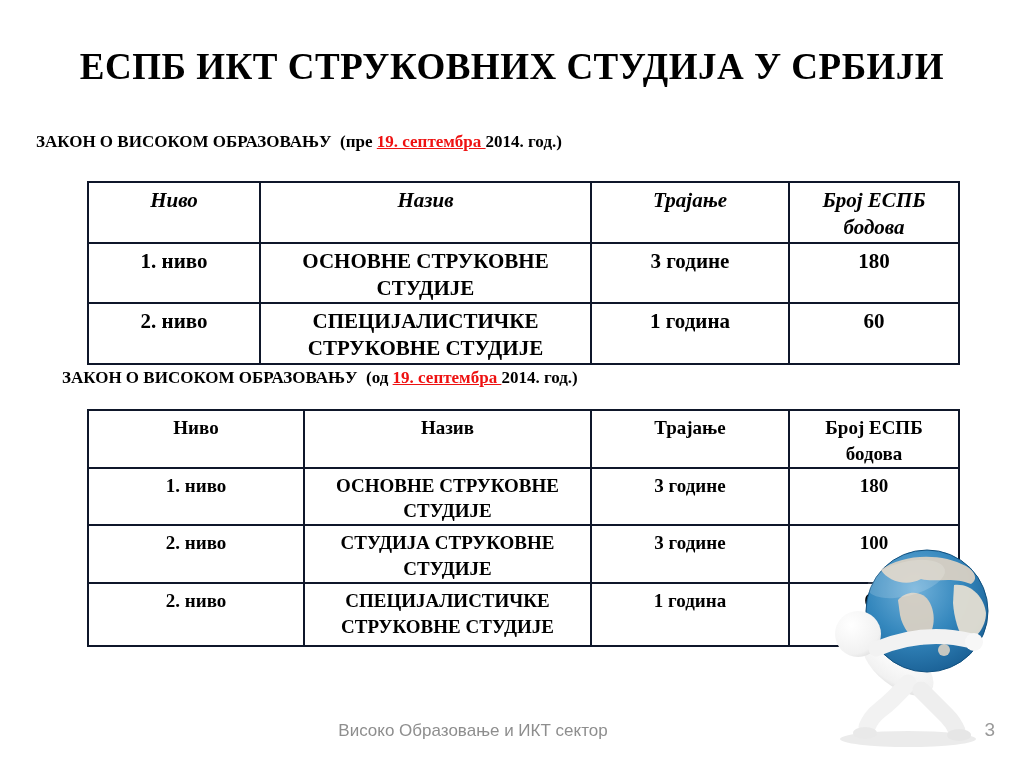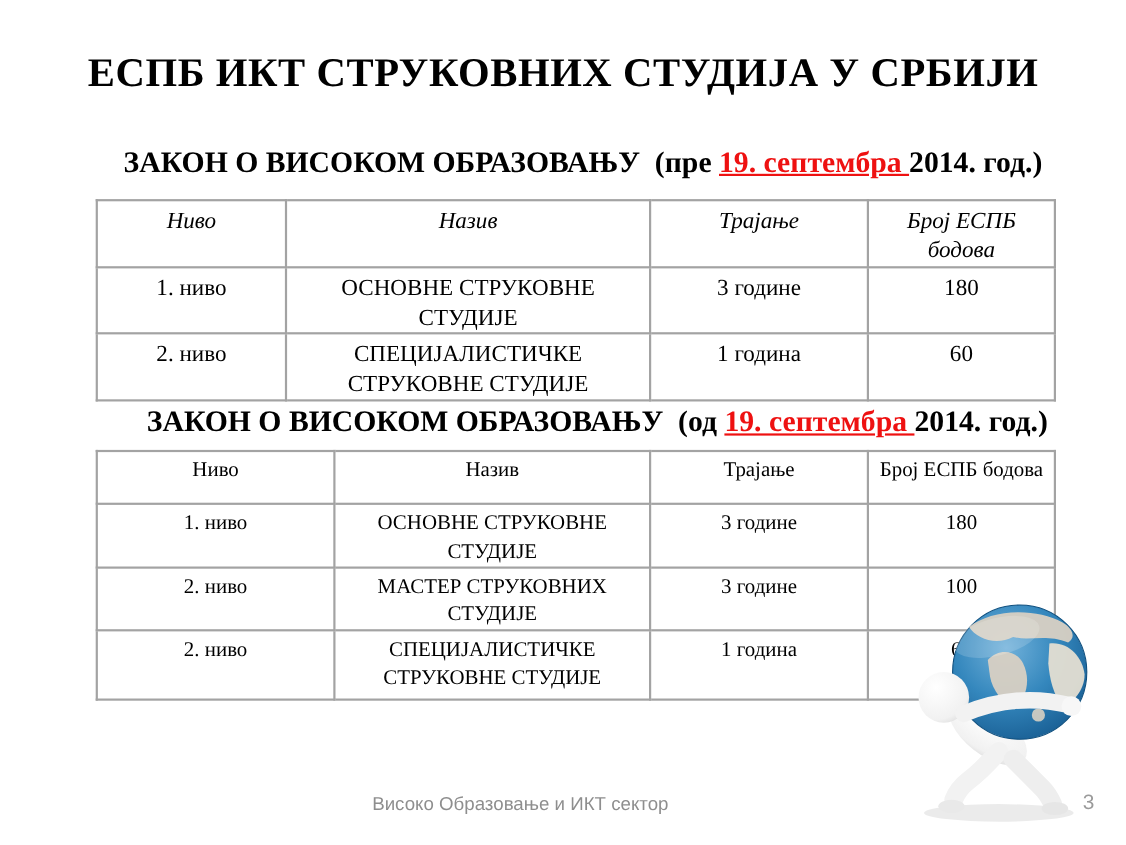--- a/index.html
+++ b/index.html
@@ -2,29 +2,29 @@
 <html><head>
 <meta charset="utf-8">
 <style>
   html,body{margin:0;padding:0;background:#fff;}
   .slide{position:relative;width:1024px;height:768px;background:#ffffff;overflow:hidden;
          font-family:"Liberation Serif","DejaVu Serif",serif;color:#000;}
 
   .title{position:absolute;top:47px;left:0;width:100%;text-align:center;
          font-size:37px;font-weight:bold;letter-spacing:.5px;line-height:1.1;}
 
-  .heading{position:absolute;left:0;width:100%;text-align:center;
-           font-size:27px;font-weight:bold;box-sizing:border-box;white-space:nowrap;}
+  .heading{position:absolute;left:0;width:100%;text-align:left;
+           font-size:17px;font-weight:bold;box-sizing:border-box;white-space:nowrap;}
   .heading-1{top:132px;padding-left:36px;}
   .heading-2{top:368px;padding-left:62px;font-family:Liberation Serif, serif;}
   .red-date{color:#ee1111;text-decoration:underline;text-decoration-color:#ee1111;}
 
   table{position:absolute;left:87px;border-collapse:collapse;table-layout:fixed;background:#fff;}
-  th,td{border:2px solid #a3a3a3;text-align:center;vertical-align:top;
-        padding:4px 6px 0 6px;font-weight:normal;box-sizing:border-box;overflow:hidden;}
+  th,td{border:2px solid #0f172a;text-align:center;vertical-align:top;
+        padding:4px 6px 0 6px;font-weight:bold;box-sizing:border-box;overflow:hidden;}
   .table-1{top:181px;width:871px;}
   .table-1 th,.table-1 td{font-size:21px;line-height:1.3;}
   .table-1 th{font-style:italic;}
   .table-1 .hrow{height:54px;}
   .table-1 .r0{height:56px;}
   .table-1 .r1{height:55px;}
 
   .table-2{top:409px;width:871px;}
   .table-2 th,.table-2 td{font-size:19px;line-height:1.36;}
   .table-2 .hrow{height:48px;}
@@ -101,21 +101,21 @@
     </thead>
     <tbody>
       <tr class="r0">
         <td>1. ниво</td>
         <td>ОСНОВНЕ СТРУКОВНЕ СТУДИЈЕ</td>
         <td>3 године</td>
         <td>180</td>
       </tr>
       <tr class="r1">
         <td>2. ниво</td>
-        <td>МАСТЕР СТРУКОВНИХ СТУДИЈЕ</td>
+        <td>СТУДИЈА СТРУКОВНЕ СТУДИЈЕ</td>
         <td>3 године</td>
         <td>100</td>
       </tr>
       <tr class="r2">
         <td>2. ниво</td>
         <td>СПЕЦИЈАЛИСТИЧКЕ СТРУКОВНЕ СТУДИЈЕ</td>
         <td>1 година</td>
         <td>60</td>
       </tr>
     </tbody>

